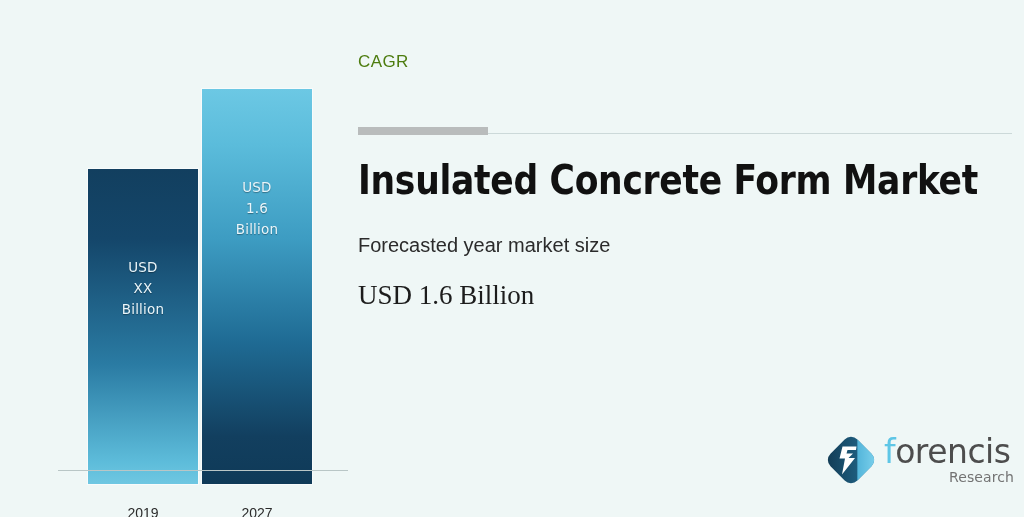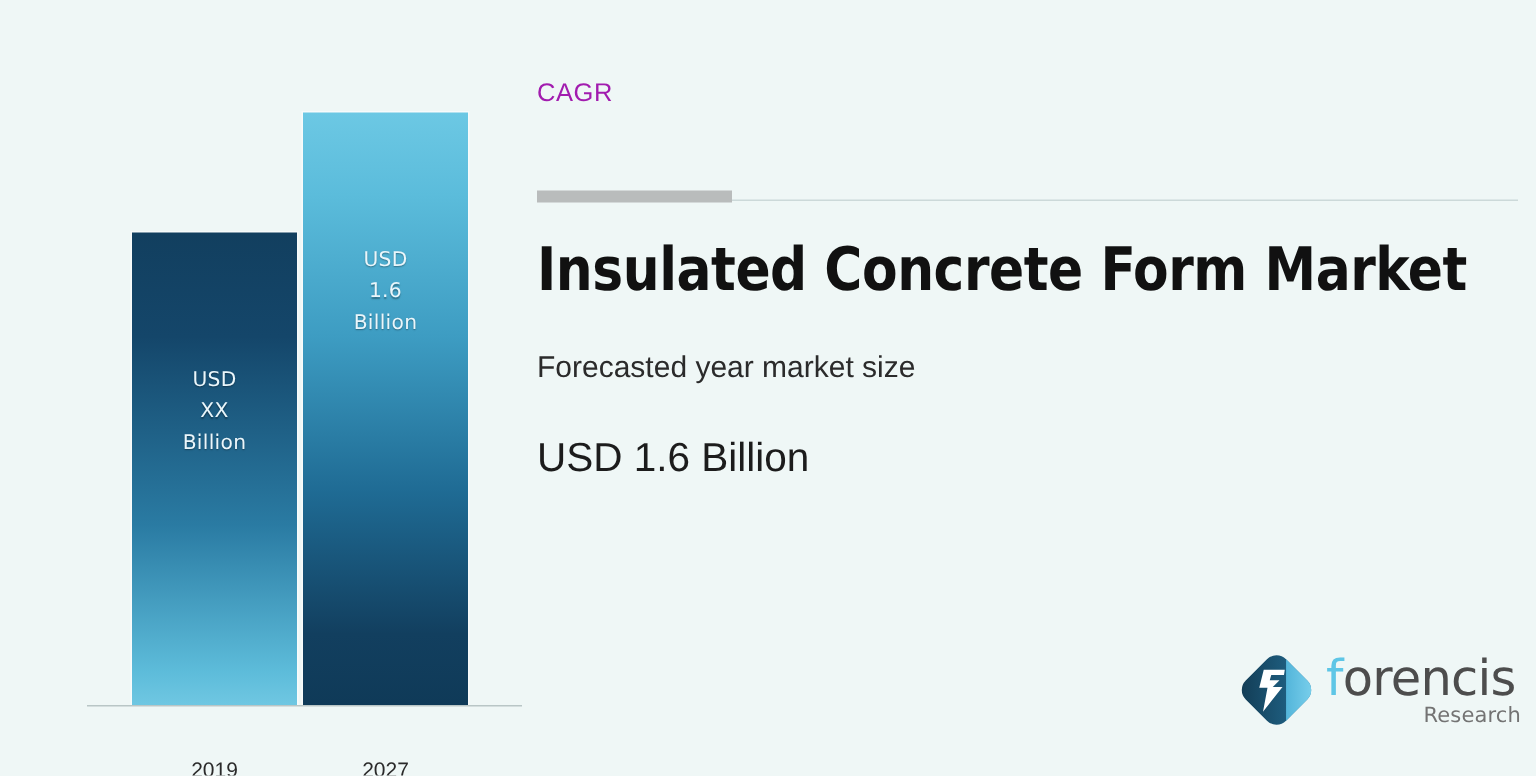--- a/index.html
+++ b/index.html
@@ -19,21 +19,21 @@
   #chart-panel {
     position: absolute;
     left: 0;
     top: 0;
     width: 350px;
     height: 517px;
   }
 
   .bar {
     position: absolute;
-    bottom: 47px;           
+    bottom: 33px;           
     box-sizing: border-box;
   }
   .bar-label {
     position: absolute;
     top: 88px;
     left: 0;
     right: 0;
     text-align: center;
     color: #eaf6fb;
     font-size: 13.5px;
@@ -89,21 +89,21 @@
     top: 0;
     width: 666px;
     height: 517px;
   }
 
   #cagr-label {
     position: absolute;
     left: 0;
     top: 52px;
     font-size: 17px;
-    color: #a21caf;
+    color: #4d7c0f;
     font-family: "Liberation Sans", sans-serif;
     letter-spacing: .4px;
   }
 
   #cagr-value-row {
     position: absolute;
     left: 0;
     top: 72px;
     display: flex;
     align-items: baseline;
@@ -159,24 +159,24 @@
     left: 0;
     top: 234px;
     font-size: 20px;
     color: #2b2b2b;
     font-family: "Liberation Sans", sans-serif;
   }
 
   #forecast-value {
     position: absolute;
     left: 0;
-    top: 290px;
+    top: 280px;
     font-size: 27px;
     color: #1c1c1c;
-    font-family: Liberation Sans, sans-serif;
+    font-family: Liberation Serif, serif;
   }
 
   
   #logo {
     position: absolute;
     left: 822px;
     top: 427px;
     width: 192px;
     height: 68px;
   }

